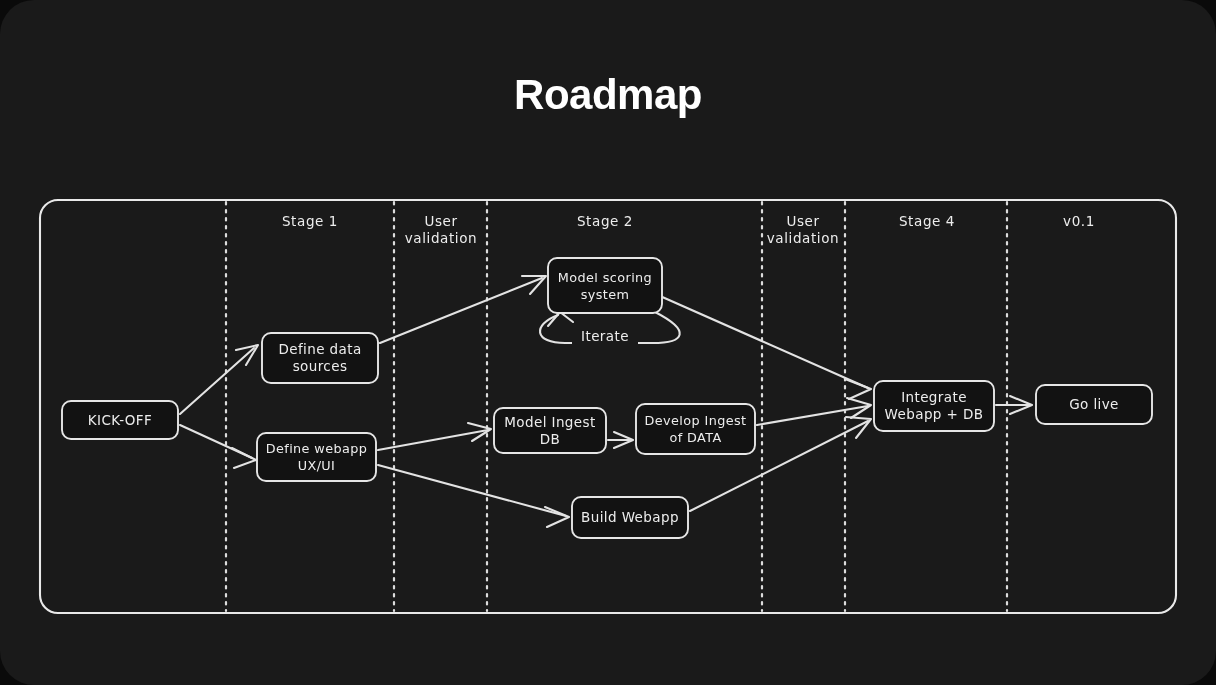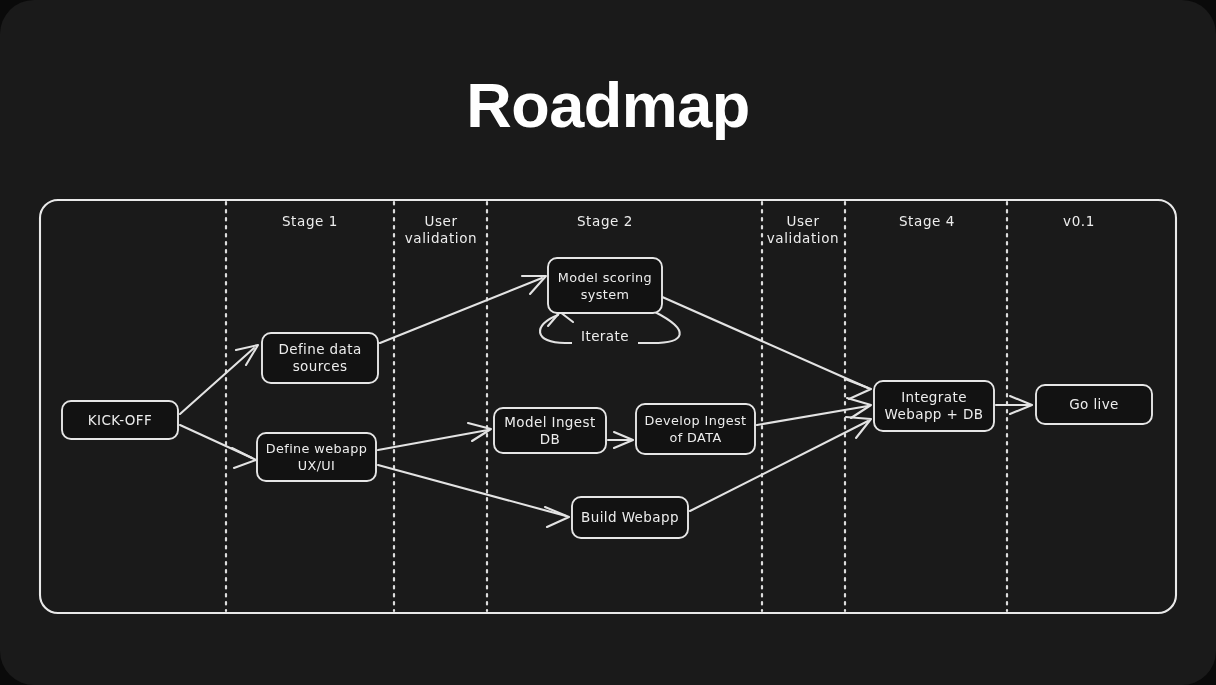--- a/index.html
+++ b/index.html
@@ -24,21 +24,21 @@
   }
   #slide-title {
     position: absolute;
     left: 0;
     top: 74px;
     width: 1216px;
     text-align: center;
     color: #ffffff;
     font-family: "Liberation Sans", sans-serif;
     font-weight: bold;
-    font-size: 63px;
+    font-size: 42px;
     letter-spacing: -0.5px;
     line-height: 1;
     user-select: none;
   }
   #diagram-wrap {
     position: absolute;
     left: 0;
     top: 0;
     width: 1044px;
     height: 685px;

